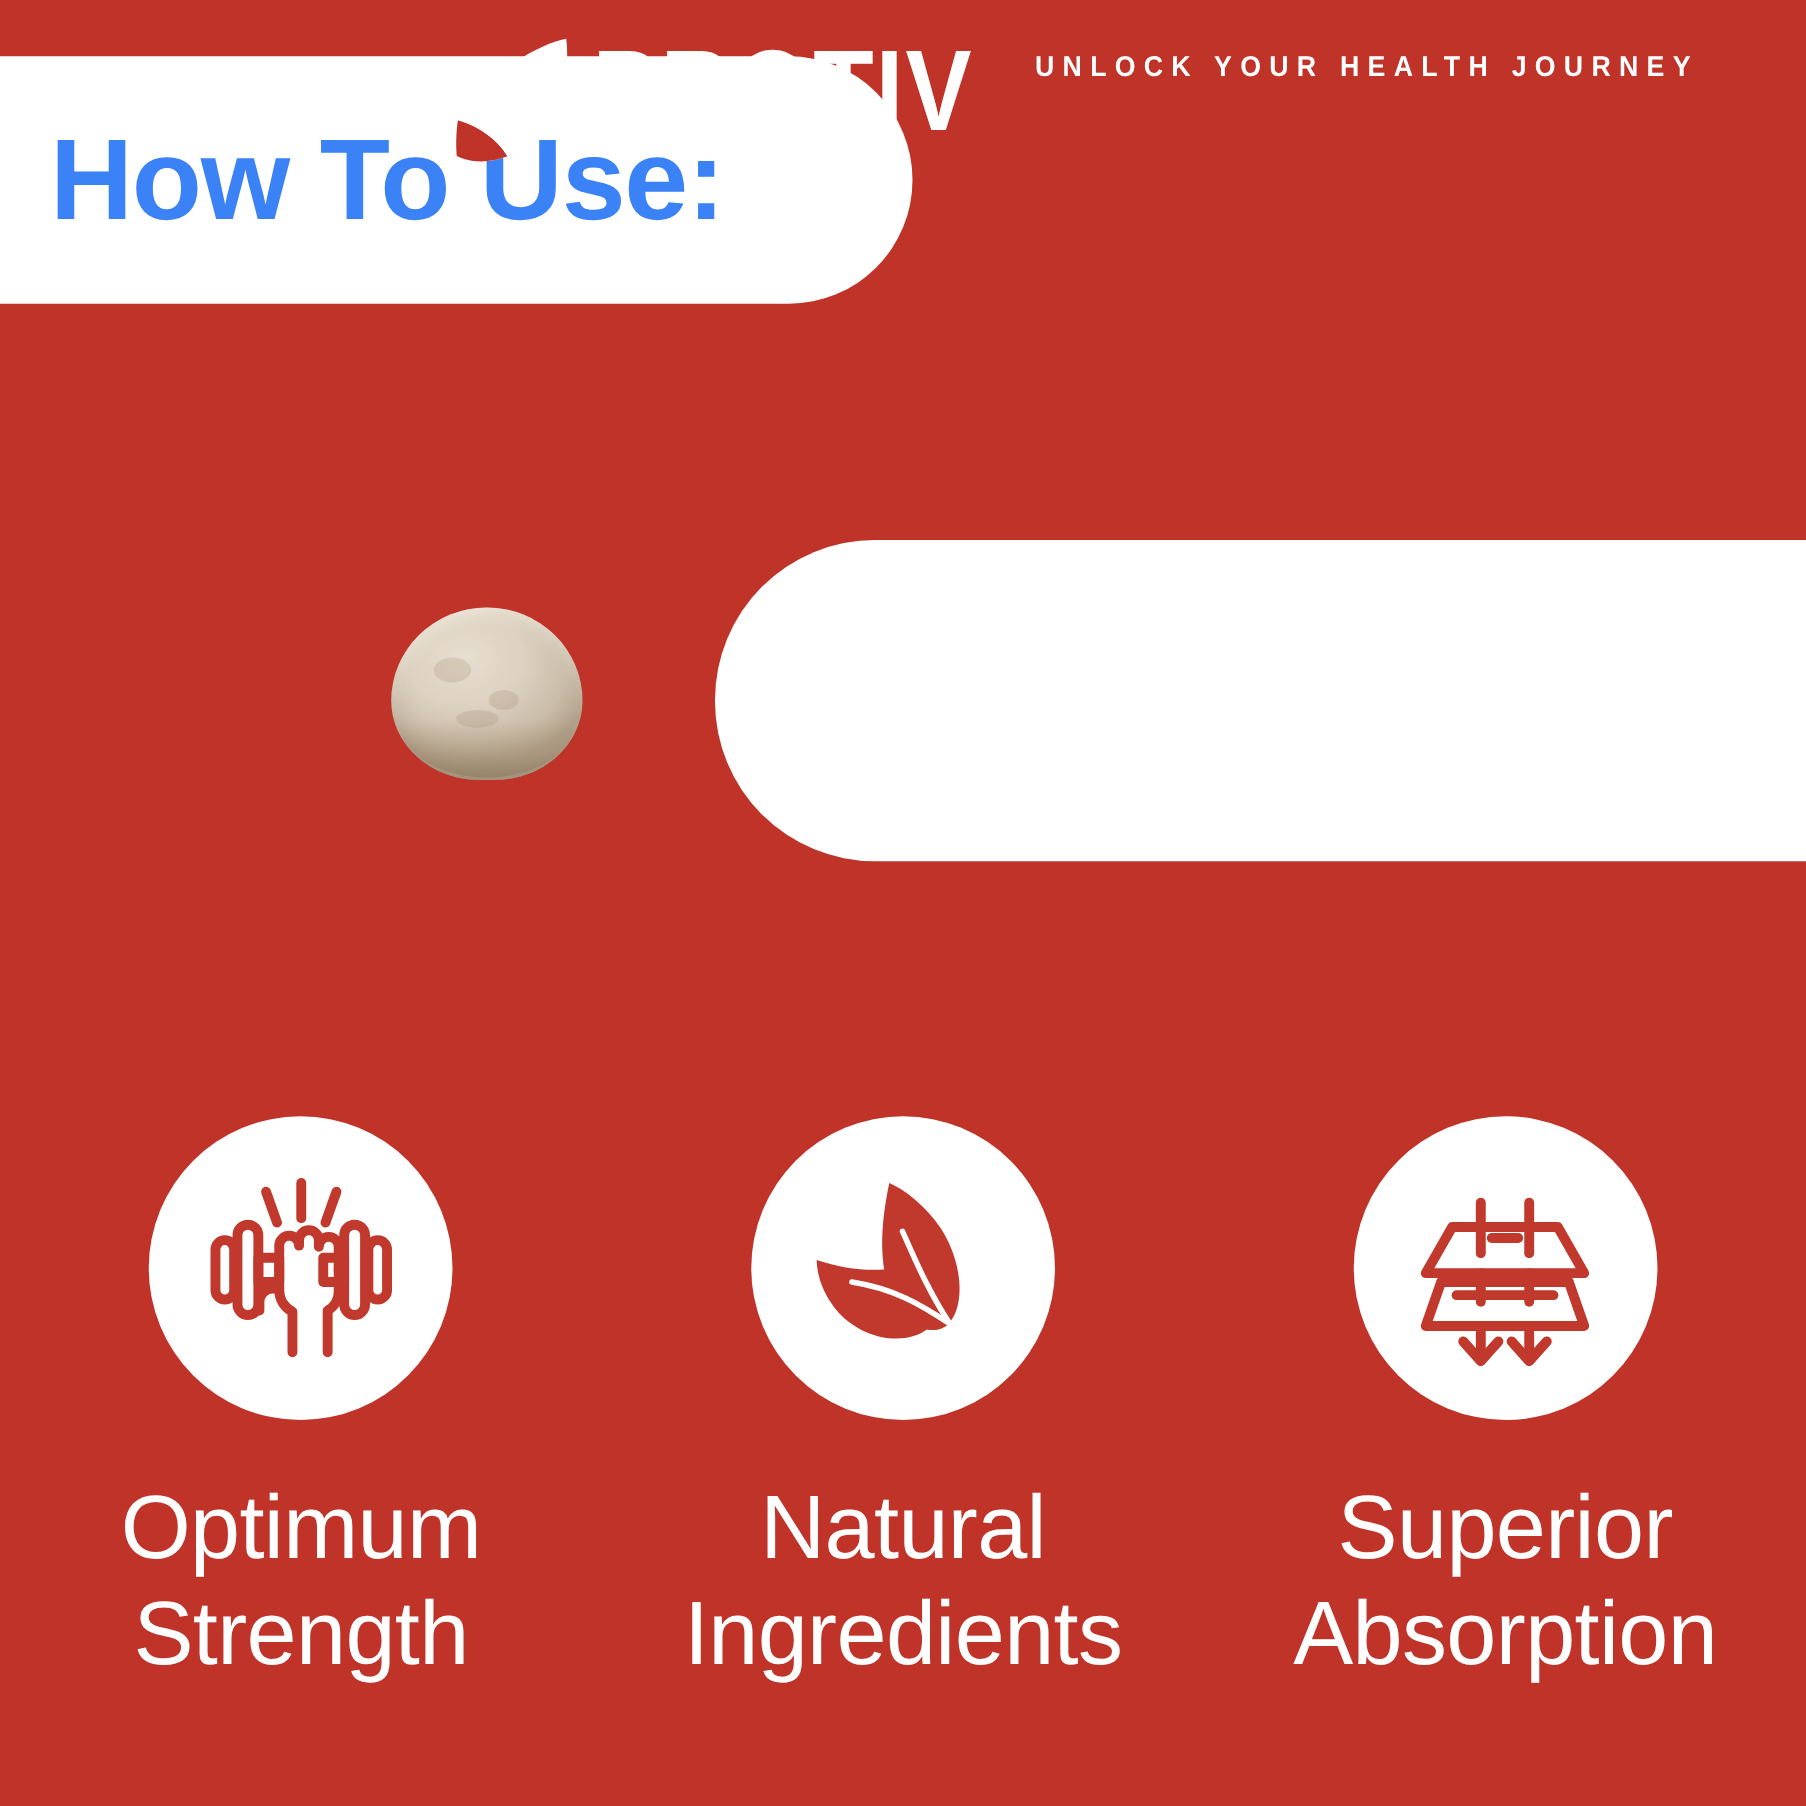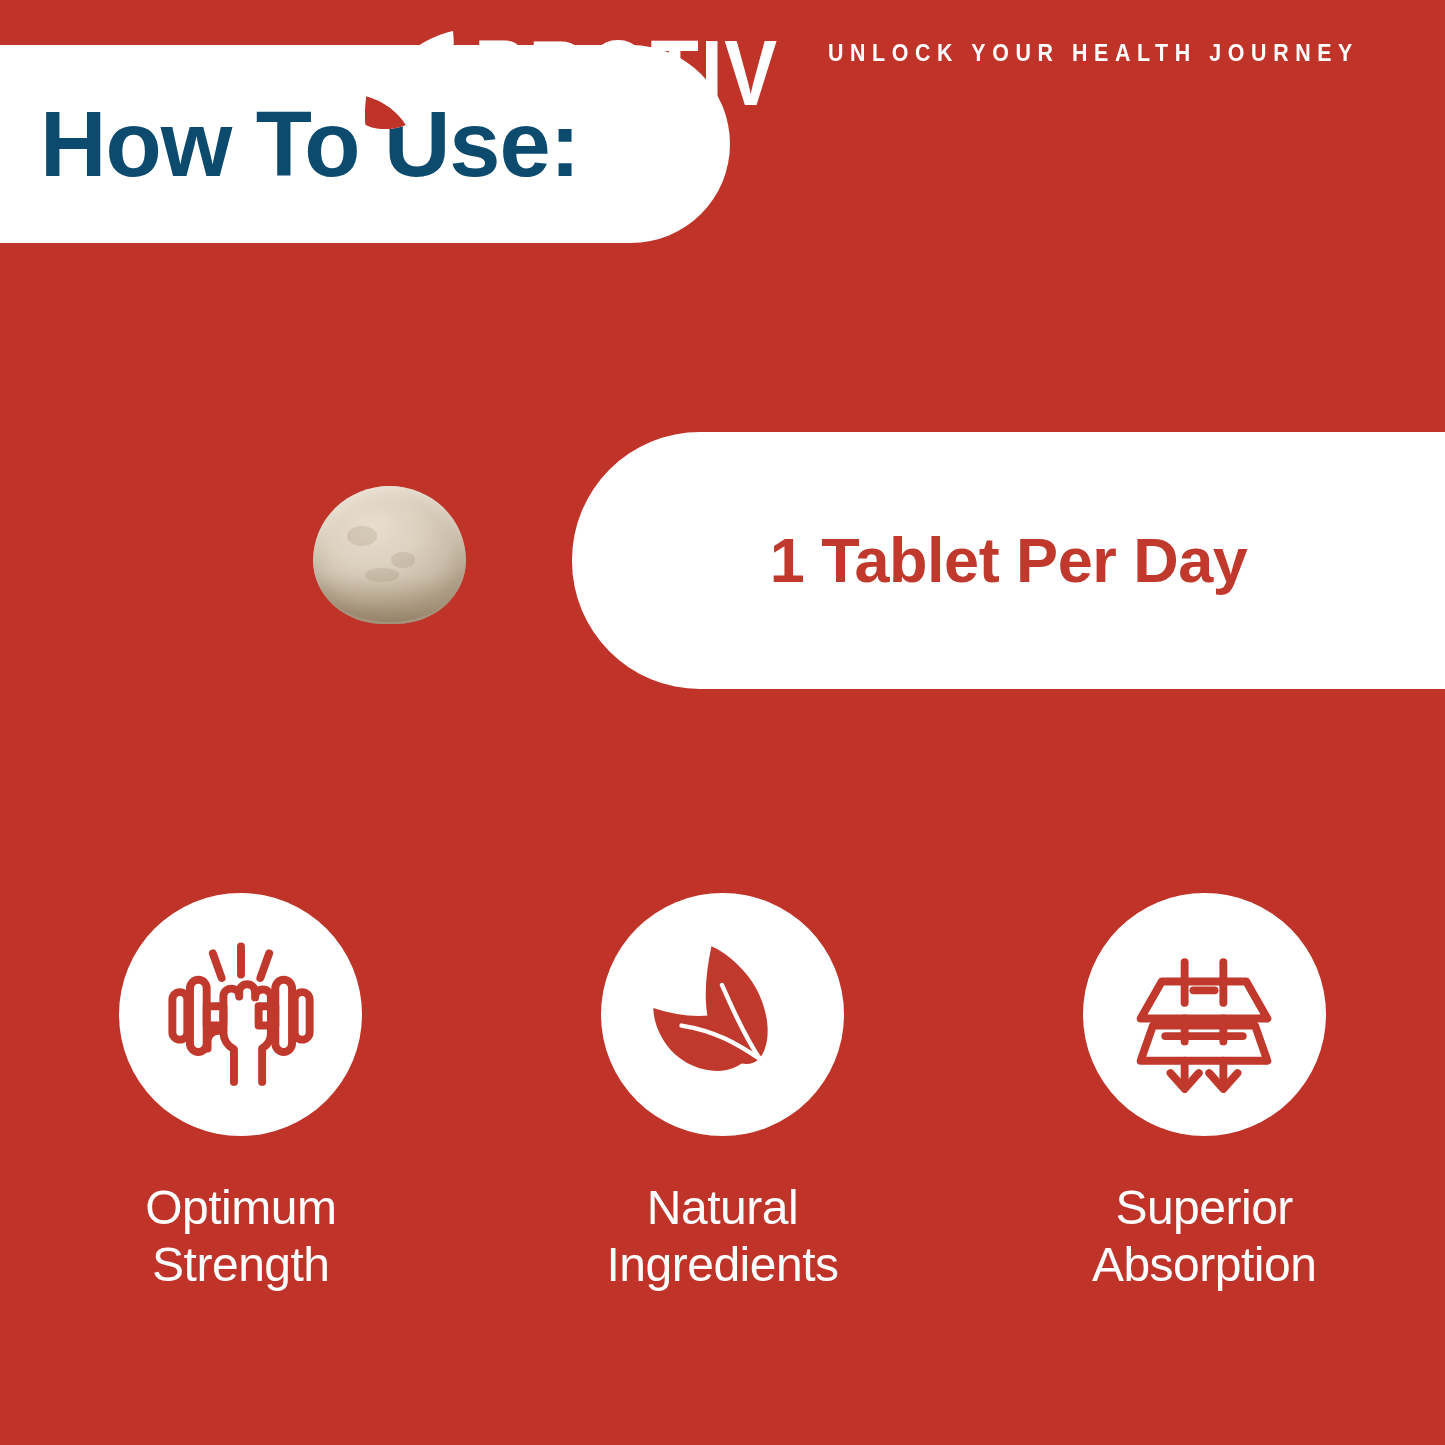--- a/index.html
+++ b/index.html
@@ -26,21 +26,21 @@
     height: 198px;
     background: #ffffff;
     border-radius: 0 99px 99px 0;
     display: flex;
     align-items: center;
     box-sizing: border-box;
     padding-left: 80px;
   }
 
   .header-title {
-    color: #0c4a6e;
+    color: #3b82f6;
     font-size: 92px;
     font-weight: bold;
     letter-spacing: -1px;
     line-height: 1;
     white-space: nowrap;
   }
 
   
   .logo {
     position: absolute;
@@ -176,21 +176,21 @@
 
   .feature-circle svg {
     width: 176px;
     height: 176px;
     display: block;
   }
 
   .feature-label {
     margin-top: 44px;
     color: #ffffff;
-    font-size: 48px;
+    font-size: 72px;
     line-height: 1.18;
     text-align: center;
     white-space: pre-line;
     letter-spacing: -0.5px;
   }
 </style>
 </head>
 <body>
 
 <div id="poster">
@@ -214,21 +214,20 @@
 
   <div class="tablet">
     <div class="tablet-body"></div>
     <div class="tablet-rim"></div>
     <div class="tablet-speck" style="left:34px; top:40px; width:30px; height:20px;"></div>
     <div class="tablet-speck" style="left:78px; top:66px; width:24px; height:16px;"></div>
     <div class="tablet-speck" style="left:52px; top:82px; width:34px; height:14px;"></div>
   </div>
 
   <div class="dosage-card">
-    <div class="dosage-line">1 Tablet Per Day</div>
   </div>
 
   <div class="features">
 
     <div class="feature">
       <div class="feature-circle">
         <svg viewBox="0 0 200 200">
           <g fill="none" stroke="#C0392C" stroke-width="9" stroke-linecap="round" stroke-linejoin="round">
 
             <line x1="100" y1="22" x2="100" y2="54"></line>

